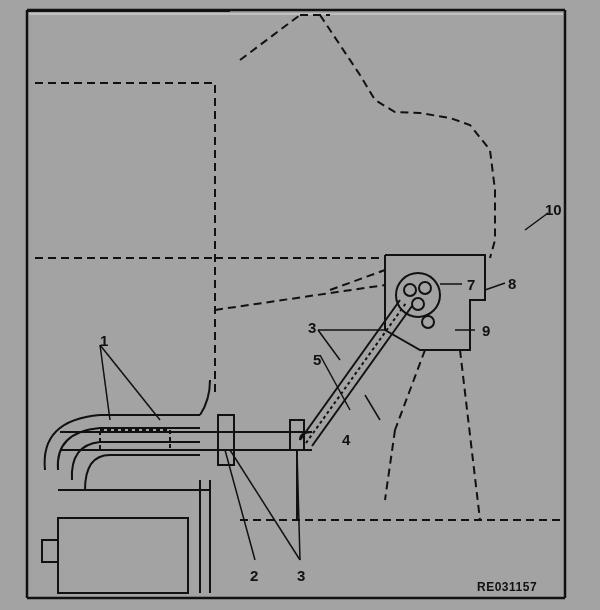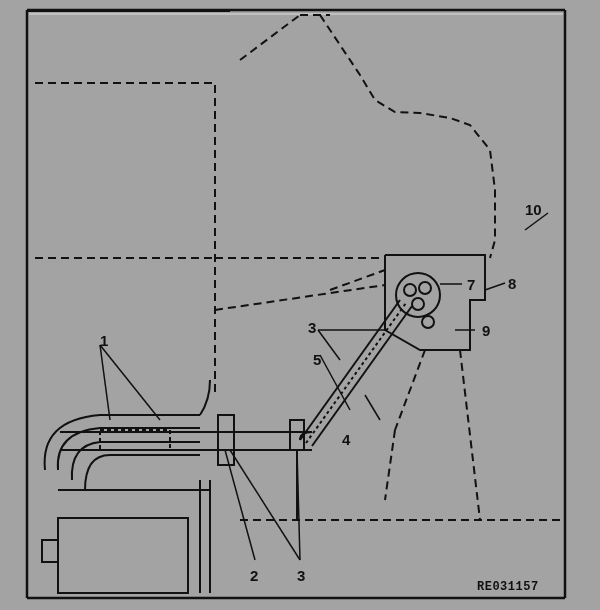--- a/index.html
+++ b/index.html
@@ -7,21 +7,21 @@
       width:600px; height:610px; background:#a3a3a3; position:relative; overflow:hidden;
       font-family:"Liberation Sans", sans-serif;
     }
     svg { position:absolute; left:0; top:0; }
     .callout {
       position:absolute; font-weight:bold; font-size:15px; color:#111;
       font-family:"Liberation Sans", sans-serif; line-height:1;
     }
     .ref {
       position:absolute; font-size:12px; color:#111; letter-spacing:0.5px;
-      font-family:Liberation Mono, monospace; font-weight:bold;padding-left:22px;
+      font-family:Liberation Sans, sans-serif; font-weight:bold;padding-left:22px;
     }
   </style>
 </head>
 <body>
 
 <svg width="600" height="610" viewBox="0 0 600 610">
 
   <rect x="27" y="10" width="203" height="2" fill="#111"></rect>
   <line x1="27" y1="10" x2="565" y2="10" stroke="#111" stroke-width="2.5"></line>
   <line x1="27" y1="10" x2="27" y2="598" stroke="#111" stroke-width="2.5"></line>
@@ -104,14 +104,14 @@
 
 <div class="callout" style="left:100px;top:333px;">1</div>
 <div class="callout" style="left:250px;top:568px;">2</div>
 <div class="callout" style="left:297px;top:568px;">3</div>
 <div class="callout" style="left:308px;top:320px;">3</div>
 <div class="callout" style="left:342px;top:432px;">4</div>
 <div class="callout" style="left:313px;top:352px;">5</div>
 <div class="callout" style="left:482px;top:323px;">9</div>
 <div class="callout" style="left:467px;top:277px;">7</div>
 <div class="callout" style="left:508px;top:276px;">8</div>
-<div class="callout" style="left:525px;top:202px;">10</div>
+<div class="callout" style="left:545px;top:202px;">10</div>
 <div class="ref" style="left:455px;top:580px;">RE031157</div>
 
 </body></html>

